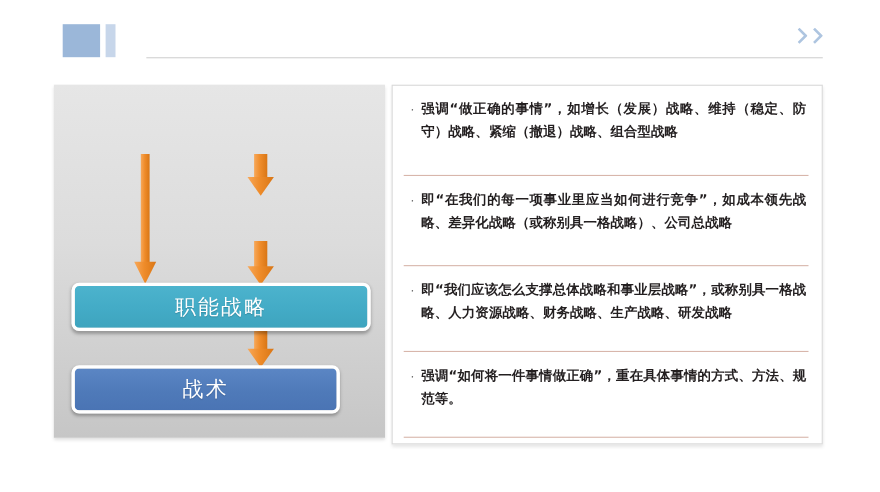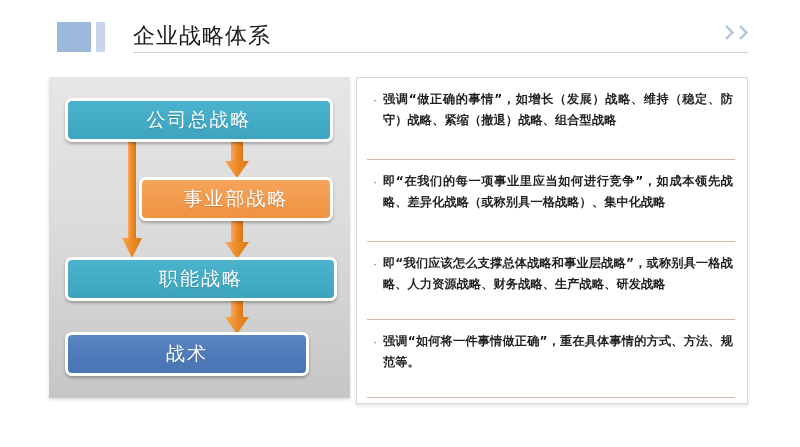--- a/index.html
+++ b/index.html
@@ -169,21 +169,20 @@
   #bullet-2 { height: 82px; }
   #bullet-3 { height: 78px; }
   #bullet-4 { height: 78px; }
 </style>
 </head>
 <body>
 
 <div class="header">
   <div class="header-mark-big"></div>
   <div class="header-mark-small"></div>
-  <div class="header-title">企业战略体系</div>
   <div class="header-rule"></div>
   <div class="header-arrows">
     <span class="chev">
       <svg class="chev" viewBox="0 0 9 15" xmlns="http://www.w3.org/2000/svg">
         <polyline points="1,1 7.5,7.5 1,14" fill="none" stroke="#aec5e0" stroke-width="2.4" stroke-linecap="butt" stroke-linejoin="miter"></polyline>
       </svg>
     </span>
     <span class="chev">
       <svg class="chev" viewBox="0 0 9 15" xmlns="http://www.w3.org/2000/svg">
         <polyline points="1,1 7.5,7.5 1,14" fill="none" stroke="#aec5e0" stroke-width="2.4" stroke-linecap="butt" stroke-linejoin="miter"></polyline>
@@ -243,43 +242,41 @@
           <stop offset="0%" stop-color="#f7a85a"></stop>
           <stop offset="45%" stop-color="#ef8c2a"></stop>
           <stop offset="100%" stop-color="#d97615"></stop>
         </linearGradient>
       </defs>
       <rect x="8" y="0" width="12" height="19" fill="url(#gshaft4)"></rect>
       <polygon points="2,18 26,18 14,35" fill="url(#gshaft4)"></polygon>
     </svg>
   </div>
 
-  <div class="node node-teal" id="node-corporate">公司总战略</div>
-
-  <div class="node node-orange" id="node-business">事业部战略</div>
+
 
   <div class="node node-teal" id="node-function">职能战略</div>
 
   <div class="node node-blue" id="node-tactics">战术</div>
 </div>
 
 <div class="bullets-panel">
 
   <div class="bullet-item" id="bullet-1">
     <div class="bullet-row">
       <span class="bullet-dot">·</span>
       <span class="bullet-text">强调“做正确的事情”，如增长（发展）战略、维持（稳定、防守）战略、紧缩（撤退）战略、组合型战略</span>
     </div>
     <div class="bullet-sep"></div>
   </div>
 
   <div class="bullet-item" id="bullet-2">
     <div class="bullet-row">
       <span class="bullet-dot">·</span>
-      <span class="bullet-text">即“在我们的每一项事业里应当如何进行竞争”，如成本领先战略、差异化战略（或称别具一格战略）、集中化战略</span>
+      <span class="bullet-text">即“在我们的每一项事业里应当如何进行竞争”，如成本领先战略、差异化战略（或称别具一格战略）、公司总战略</span>
     </div>
     <div class="bullet-sep"></div>
   </div>
 
   <div class="bullet-item" id="bullet-3">
     <div class="bullet-row">
       <span class="bullet-dot">·</span>
       <span class="bullet-text">即“我们应该怎么支撑总体战略和事业层战略”，或称别具一格战略、人力资源战略、财务战略、生产战略、研发战略</span>
     </div>
     <div class="bullet-sep"></div>

